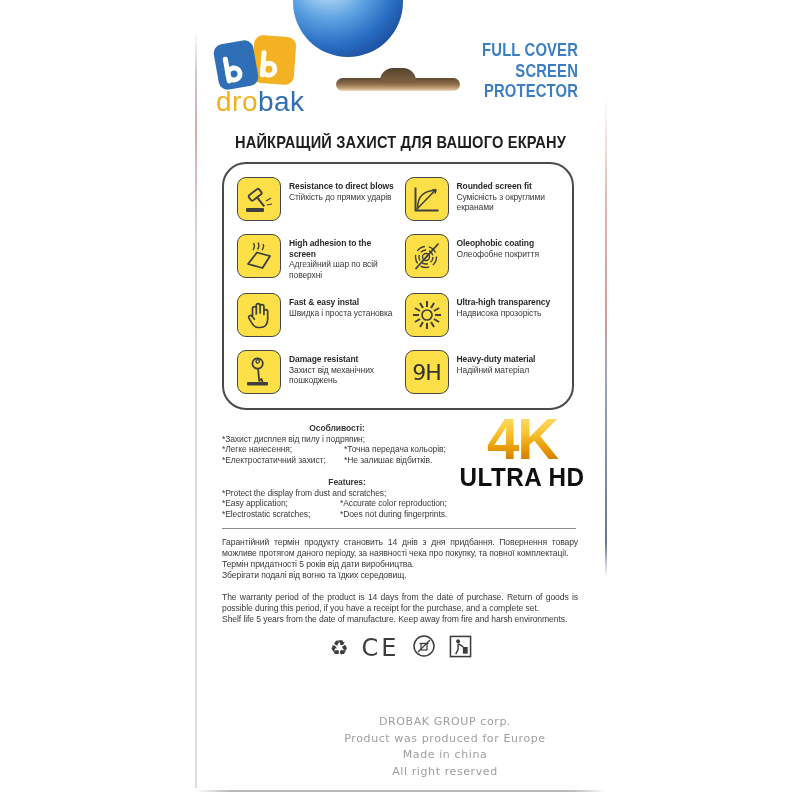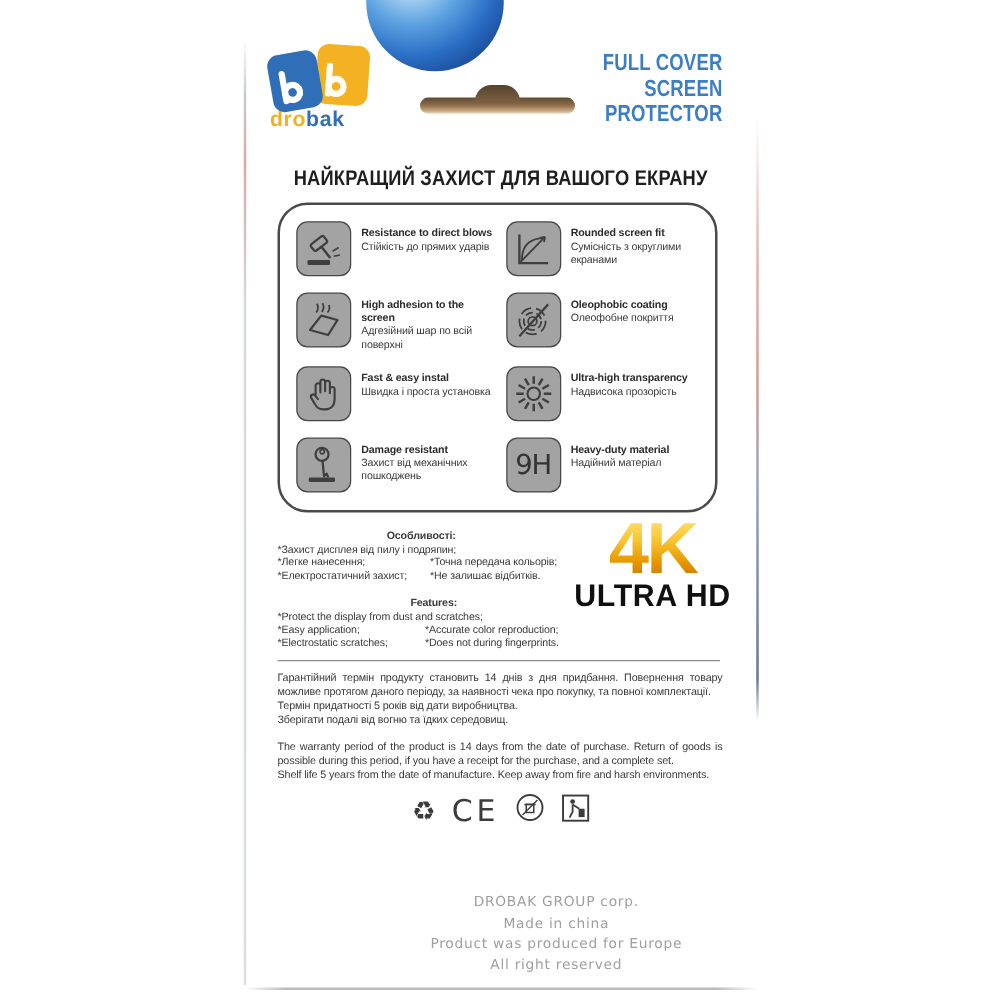--- a/index.html
+++ b/index.html
@@ -26,35 +26,35 @@
   .logo{left:216px;top:34px;width:100px;height:80px;}
   .logo-sq{position:absolute;border-radius:9px;}
   .logo-sq.blue{left:0;top:8px;width:40px;height:46px;background:#2f6fb8;transform:rotate(-10deg);z-index:2;}
   .logo-sq.gold{left:37px;top:2px;width:42px;height:48px;background:#f4b223;transform:rotate(4deg);}
   .logo-b{position:absolute;left:8px;bottom:6px;width:18px;height:27px;}
   .logo-b .stem{position:absolute;left:0;top:0;width:5px;height:27px;background:#fff;border-radius:3px;}
   .logo-b .bowl{position:absolute;left:0;bottom:0;width:17px;height:17px;border:5px solid #fff;
     border-radius:50%;box-sizing:border-box;}
   .logo-sq.gold .stem{background:#fffdf5;}
   .logo-sq.gold .bowl{border-color:#fffdf5;}
-  .logo-word{position:absolute;left:0;top:52px;font-size:17px;font-weight:bold;letter-spacing:.5px;}
+  .logo-word{position:absolute;left:0;top:52px;font-size:28px;font-weight:normal;letter-spacing:.5px;}
   .logo-word .p1{color:#f2b01e;} .logo-word .p2{color:#2f6fb8;}
   
   .prod-title{left:428px;top:40px;width:150px;text-align:right;color:#3b7ec4;font-weight:bold;
     font-size:18.5px;line-height:20.5px;transform:scaleX(.8);transform-origin:100% 0;letter-spacing:.2px;}
   .tagline-wrap{left:195px;top:133px;width:412px;text-align:center;}
   .tagline-wrap span{display:inline-block;font-size:17px;font-weight:bold;color:#1e1e1e;
     transform:scaleX(.86);letter-spacing:.2px;white-space:nowrap;}
   
   .featbox{left:222px;top:162px;width:352px;height:248px;border:2px solid #4a4a4a;border-radius:24px;
     box-sizing:border-box;display:grid;grid-template-columns:1fr 1fr;
     padding:13px 8px 8px 13px;column-gap:8px;row-gap:7px;background:#fff;}
   .feat{display:flex;gap:8px;align-items:flex-start;}
   .feat-icon{width:44px;height:44px;border:1.5px solid #474747;border-radius:9px;flex:none;
-    display:flex;align-items:center;justify-content:center;color:#3d3d3d;box-sizing:border-box;background:#a3a3a3;}
+    display:flex;align-items:center;justify-content:center;color:#3d3d3d;box-sizing:border-box;background:#fde047;}
   .feat-text{padding-top:4px;font-size:8.5px;line-height:10.5px;color:#3a3a3a;letter-spacing:-.1px;}
   .feat-title{font-weight:bold;color:#2b2b2b;}
   .nineh{font-family:"DejaVu Sans",sans-serif;font-size:22px;color:#333;letter-spacing:-1px;}
   svg.ic{display:block;}
   
   .bullets{width:230px;font-size:8.5px;line-height:10.5px;color:#3a3a3a;letter-spacing:-.1px;}
   .bullets .hd{font-weight:bold;text-align:center;}
   .brow{display:grid;grid-template-columns:122px auto;}
   .ua-bullets{left:222px;top:423px;}
   .en-bullets{left:222px;top:477px;width:250px;}
@@ -302,16 +302,16 @@
       <rect x="1.5" y="1.5" width="21" height="21" stroke-width="1.6"></rect>
       <circle cx="9.5" cy="6.5" r="2" fill="#3c3c3c" stroke="none"></circle>
       <path d="M9.5 9 l5.5 3.5 M9.5 9 v6 l-2.5 5" stroke-width="1.5"></path>
       <rect x="14.5" y="12.5" width="5" height="7" fill="#3c3c3c" stroke="none"></rect>
     </svg>
   </span>
 </div>
 
 <div class="abs footer">
   <div>DROBAK GROUP corp.</div>
+  <div>Product was produced for Europe</div>
   <div>Made in china</div>
-  <div>Product was produced for Europe</div>
   <div>All right reserved</div>
 </div>
 
 </body></html>

